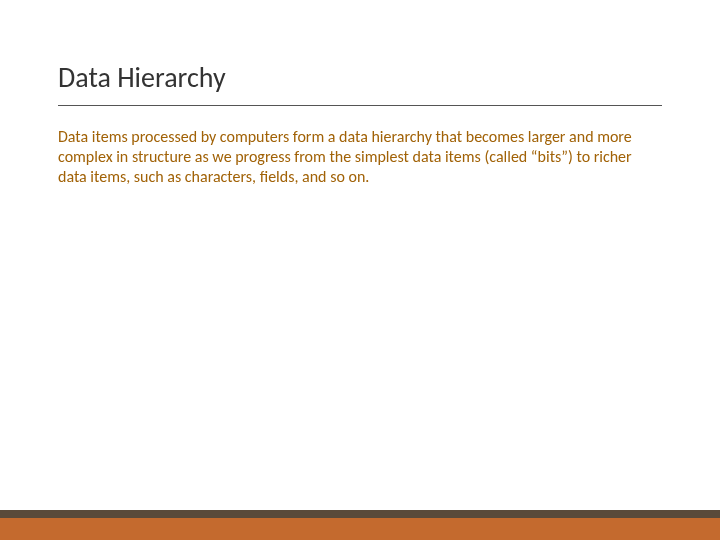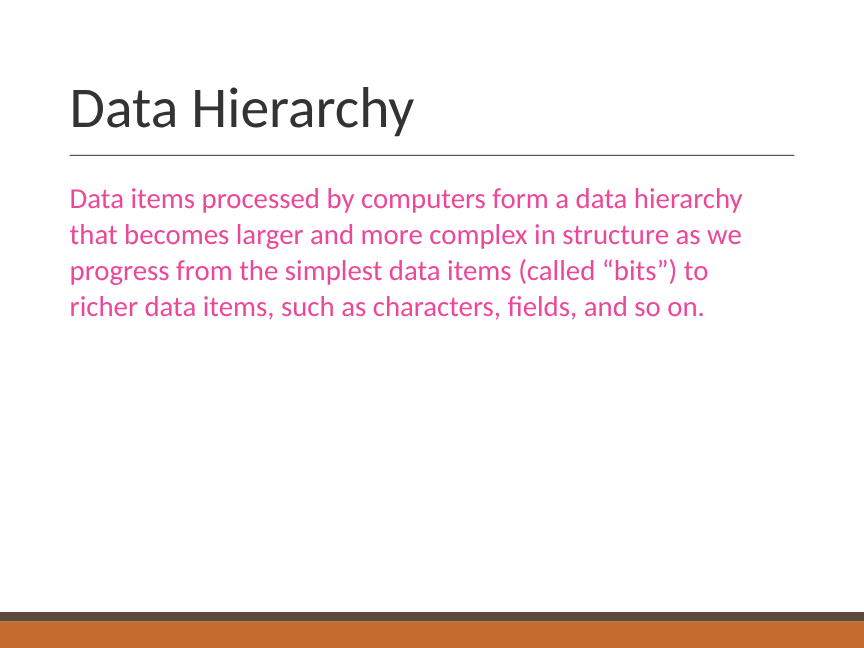--- a/index.html
+++ b/index.html
@@ -15,31 +15,31 @@
       position: relative;
       overflow: hidden;
     }
     .slide {
       width: 100%;
       height: 100%;
       padding: 60px 58px 0 58px;
       position: relative;
     }
     .title {
-      font-size: 48px;
+      font-size: 28px;
       font-weight: 400;
       color: #333333;
       border-bottom: 1.5px solid #555555;
       padding-bottom: 10px;
       margin-bottom: 14px;
       letter-spacing: 0px;
     }
     .body-text {
-      font-size: 24px;
-      color: #ec4899;
+      font-size: 16px;
+      color: #a16207;
       line-height: 1.25;
       max-width: 590px;
       margin-top: 21px;
     }
     .footer-band {
       position: absolute;
       left: 0;
       bottom: 0;
       width: 100%;
       height: 30px;

